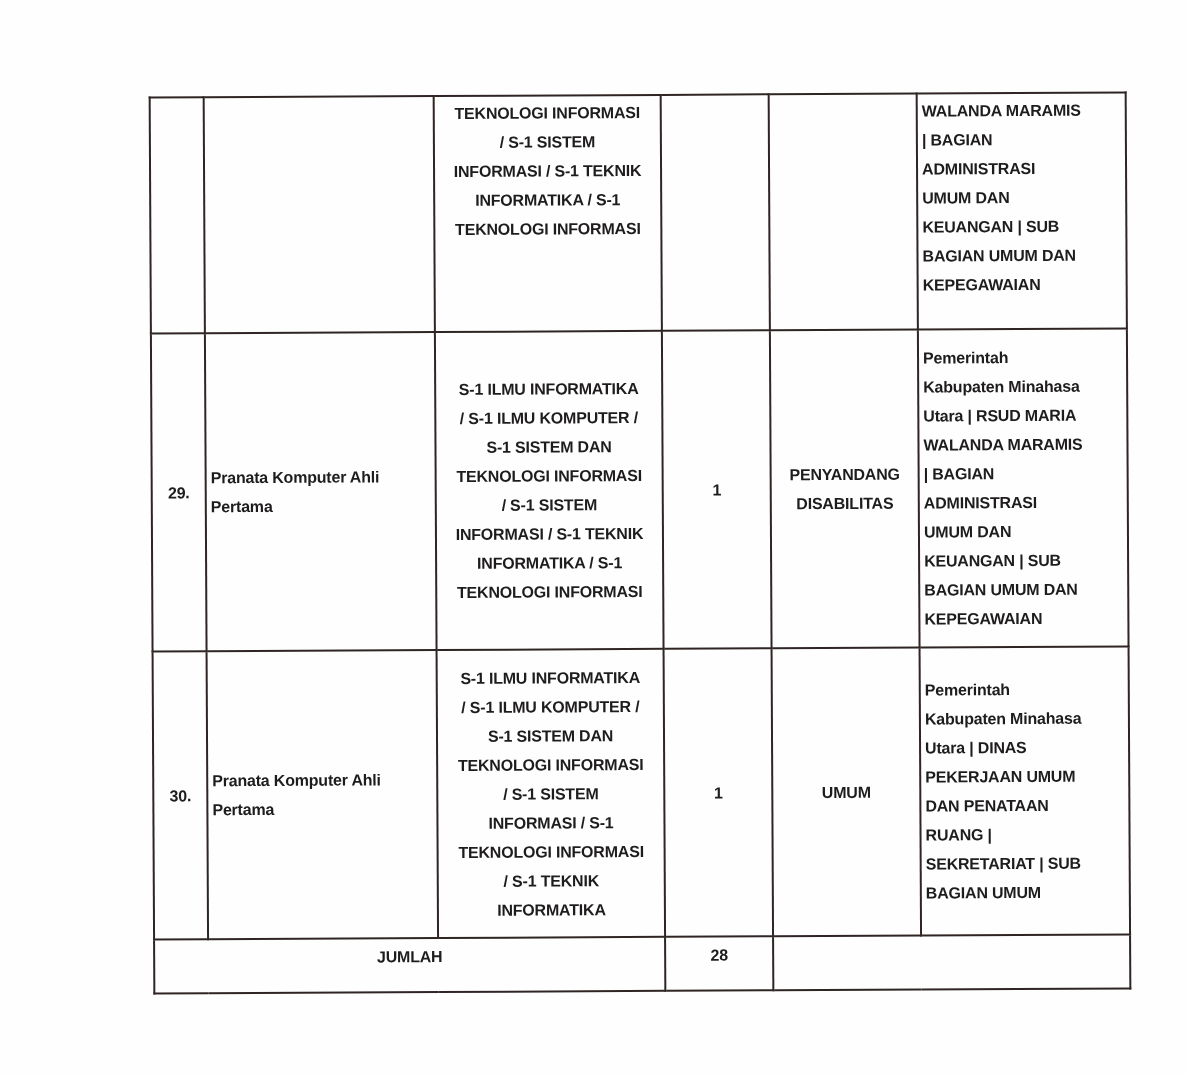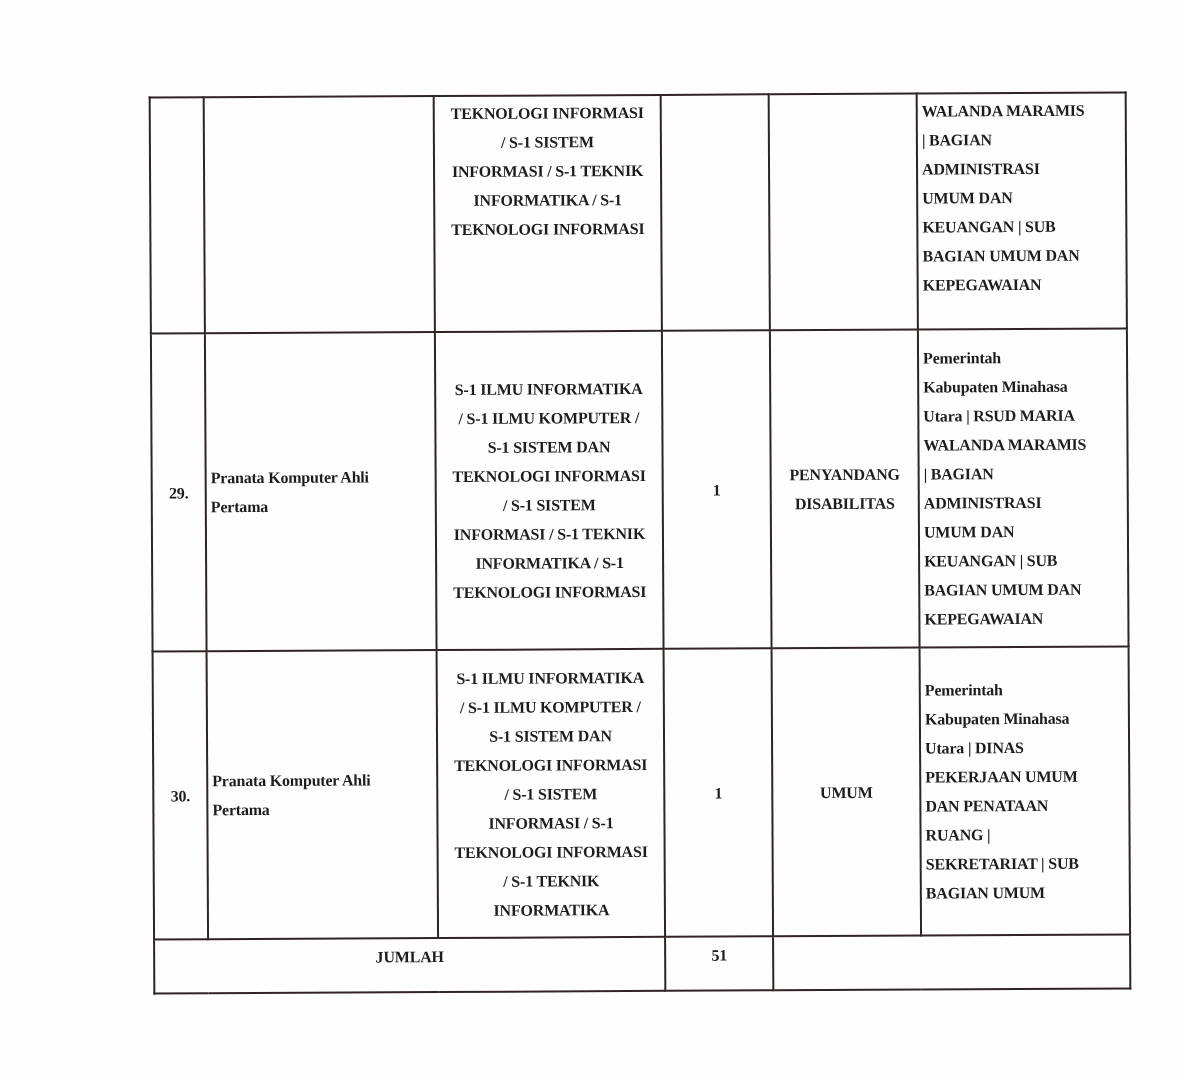--- a/index.html
+++ b/index.html
@@ -6,21 +6,21 @@
     margin: 0;
     padding: 0;
     background: #ffffff;
   }
   .page {
     position: relative;
     width: 1187px;
     height: 1076px;
     background: #fefefe;
     overflow: hidden;
-    font-family: Liberation Serif, serif;
+    font-family: Liberation Sans, sans-serif;
     color: #1e1c1c;
   }
   .scan-wrap {
     position: absolute;
     left: 151px;
     top: 94px;
     width: 976px;
     transform: rotate(-0.3deg);
     transform-origin: 50% 50%;
   }
@@ -132,19 +132,19 @@
 Kabupaten Minahasa
 Utara | DINAS
 PEKERJAAN UMUM
 DAN PENATAAN
 RUANG |
 SEKRETARIAT | SUB
 BAGIAN UMUM</td>
         </tr>
         <tr class="row-footer" style="height:54px">
           <td class="c-footer-label" colspan="3">JUMLAH</td>
-          <td class="c-count">51</td>
+          <td class="c-count">28</td>
           <td colspan="2"></td>
         </tr>
       </tbody>
     </table>
   </div>
 </div>
 
 </body></html>

